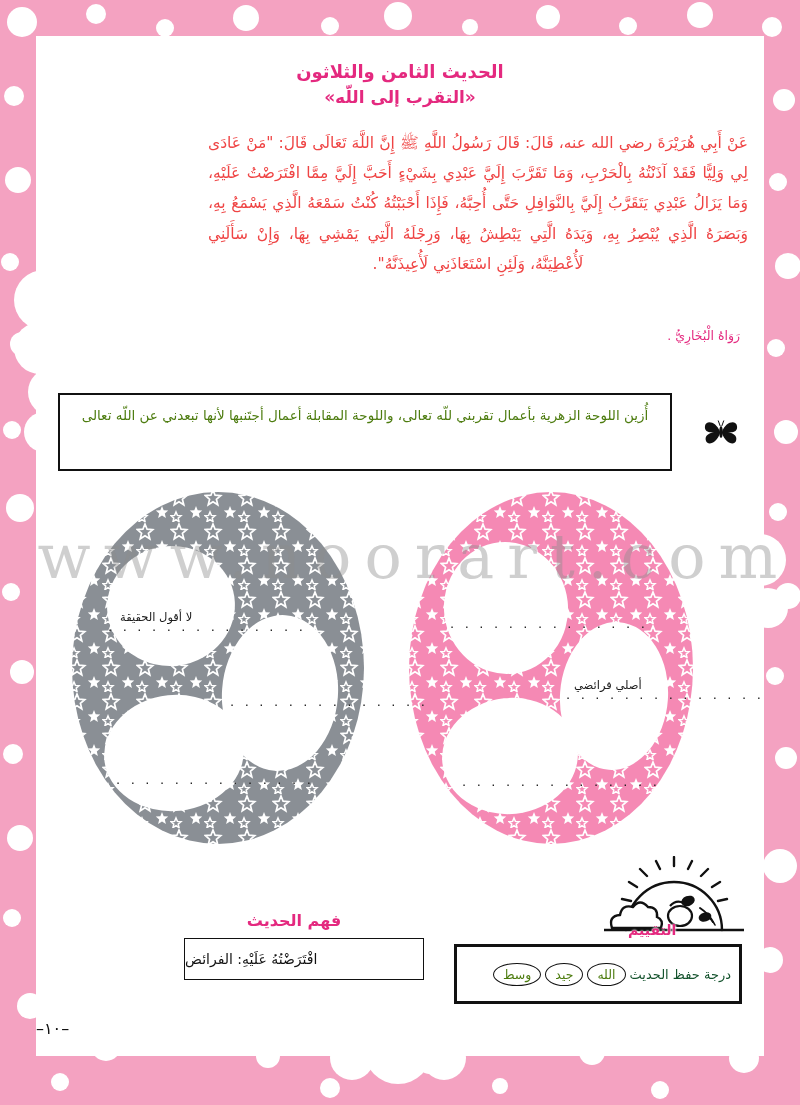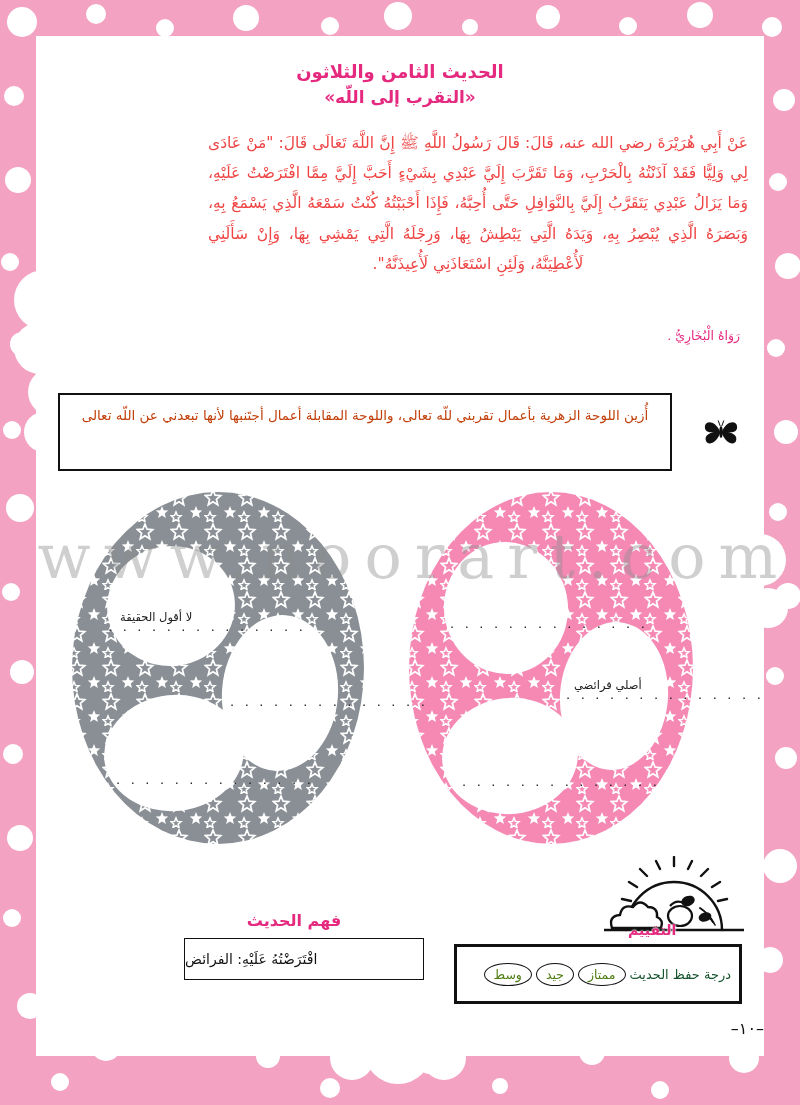--- a/index.html
+++ b/index.html
@@ -104,21 +104,21 @@
     position: absolute;
     left: 22px;
     top: 0;
     width: 614px;
     height: 78px;
     border: 2px solid #111;
     direction: rtl;
     padding: 8px 12px 0 12px;
     font-size: 13.5px;
     line-height: 1.85;
-    color: #c2410c;
+    color: #4d7c0f;
     text-align: justify;
     text-align-last: center;
   }
   #butterfly {
     position: absolute;
     right: 26px;
     top: 24px;
     width: 34px;
     height: 30px;
   }
@@ -257,21 +257,21 @@
     font-family: "DejaVu Sans", "Liberation Serif", serif;
     margin-right: 2px;
   }
 
   
   #page-number {
     position: absolute;
     bottom: 18px;
     left: 0;
     width: 100%;
-    text-align: right;
+    text-align: left;
     color: #111;
     font-size: 16px;
     z-index: 10;
     direction: rtl;
     font-family: "DejaVu Sans", serif;
   }
 </style>
 </head>
 <body>
 
@@ -456,21 +456,21 @@
     </g>
     <g stroke="#111" stroke-width="2.4" fill="#fff">
       <path d="M8 72 q-4 -12 8 -13 q2 -11 13 -8 q7 -9 15 0 q10 0 9 10 q7 3 4 11 Z"></path>
     </g>
     <line x1="0" y1="74" x2="140" y2="74" stroke="#111" stroke-width="2.4"></line>
   </svg>
   <div id="eval-label">التقييم</div>
 
   <div id="eval-box">
     <span class="eval-title">درجة حفظ الحديث</span>
-    <span class="eval-opt">ممتاز</span>
+    <span class="eval-opt">الله</span>
     <span class="eval-opt">جيد</span>
     <span class="eval-opt">وسط</span>
   </div>
 
   <div id="page-number">–١٠–</div>
 </div>
 
 <div id="watermark">www.noorart.com</div>
 
 </body></html>

